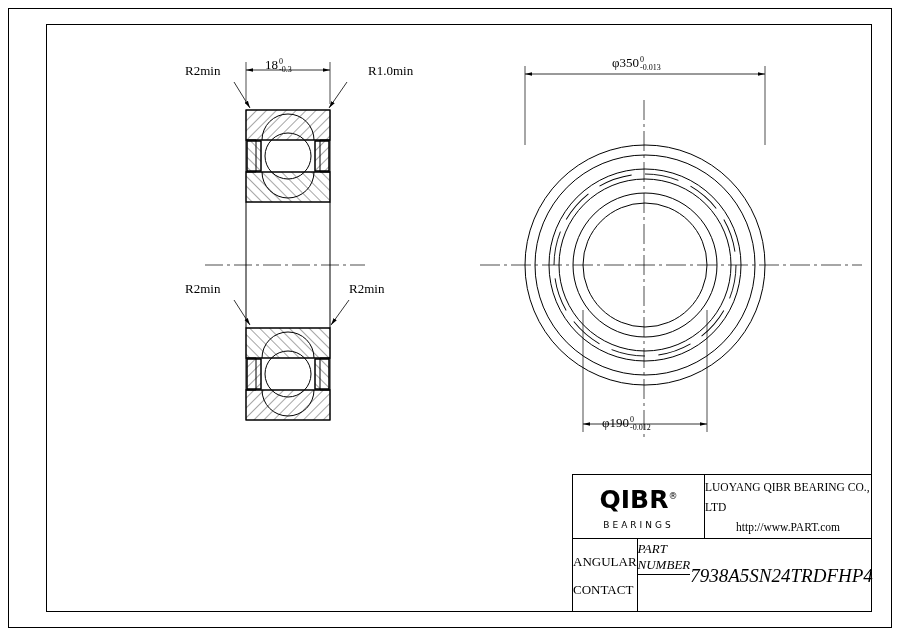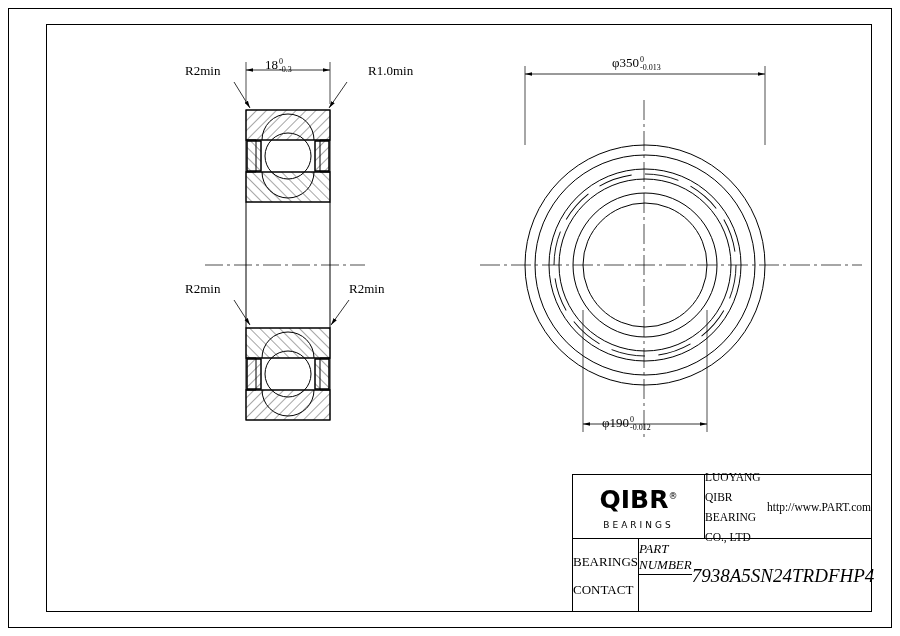--- a/index.html
+++ b/index.html
@@ -106,21 +106,21 @@
   }
   .logo-sub {
     font-family: "DejaVu Sans", sans-serif;
     font-size: 9px;
     letter-spacing: 3px;
     margin-top: 6px;
   }
   .tb-company {
     flex: 1;
     display: flex;
-    flex-direction: row;
+    flex-direction: column;
     align-items: center;
     justify-content: center;
     font-size: 11.5px;
     line-height: 20px;
   }
   .tb-row2 {
     position: absolute;
     left: 0; top: 64px;
     width: 100%;
     height: 73px;
@@ -310,21 +310,21 @@
         <div class="logo-sub">BEARINGS</div>
       </div>
       <div class="tb-company">
         <div>LUOYANG QIBR BEARING CO., LTD</div>
         <div>http://www.PART.com</div>
       </div>
     </div>
 
     <div class="tb-row2">
       <div class="tb-desc">
-        <div>BEARINGS CONTACT</div>
+        <div>ANGULAR CONTACT</div>
       </div>
       <div class="tb-part">
         <div class="tb-part-label">PART NUMBER</div>
         <div class="tb-part-value">7938A5SN24TRDFHP4</div>
       </div>
     </div>
 
   </div>
 
 </div>

